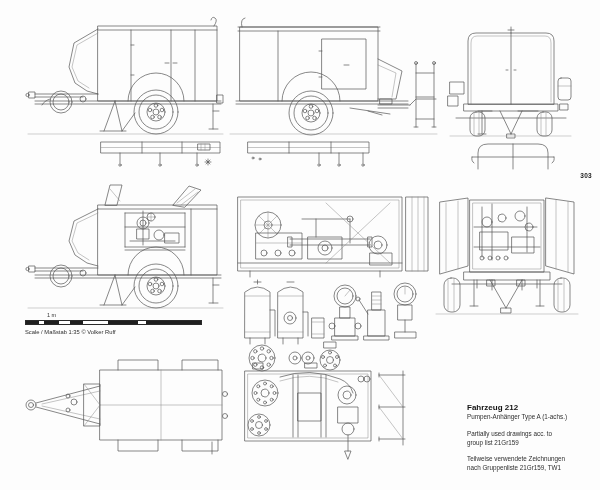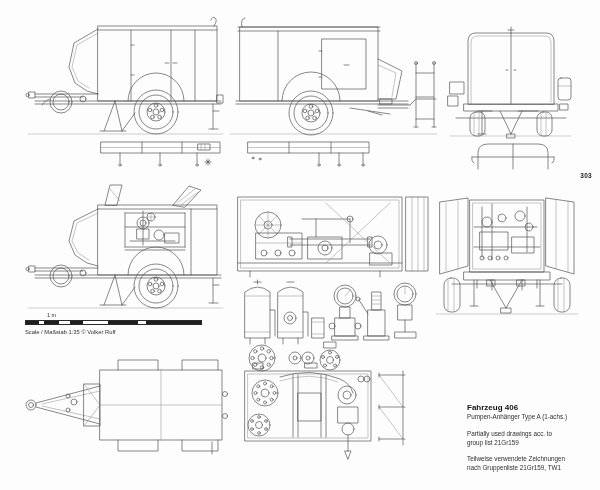--- a/index.html
+++ b/index.html
@@ -392,21 +392,21 @@
       <path d="M113,72 V88 M110,88 L116,88 L113,96 Z"></path>
       <circle cx="126" cy="16" r="3"></circle>
         <circle cx="132" cy="16" r="3"></circle>
       <path d="M144,12 H170 M144,44 H170 M144,76 H170 M168,8 V82"></path>
       <path class="thin" d="M144,12 L168,44 M144,44 L168,76"></path>
       <path d="M144,10 v4 M144,42 v4 M144,74 v4"></path>
     </g>
   </svg>
 
   <div class="abs caption-block" style="left:467px;top:403px;">
-    <div class="cap-title">Fahrzeug 406</div>
+    <div class="cap-title">Fahrzeug 212</div>
     <div class="cap-sub">Pumpen-Anhänger Type A (1-achs.)</div>
     <div class="cap-note">Partially used drawings acc. to
 group list 21Gr159</div>
     <div class="cap-note">Teilweise verwendete Zeichnungen
 nach Gruppenliste 21Gr159, TW1</div>
   </div>
 
 </div>
 
 </body></html>

